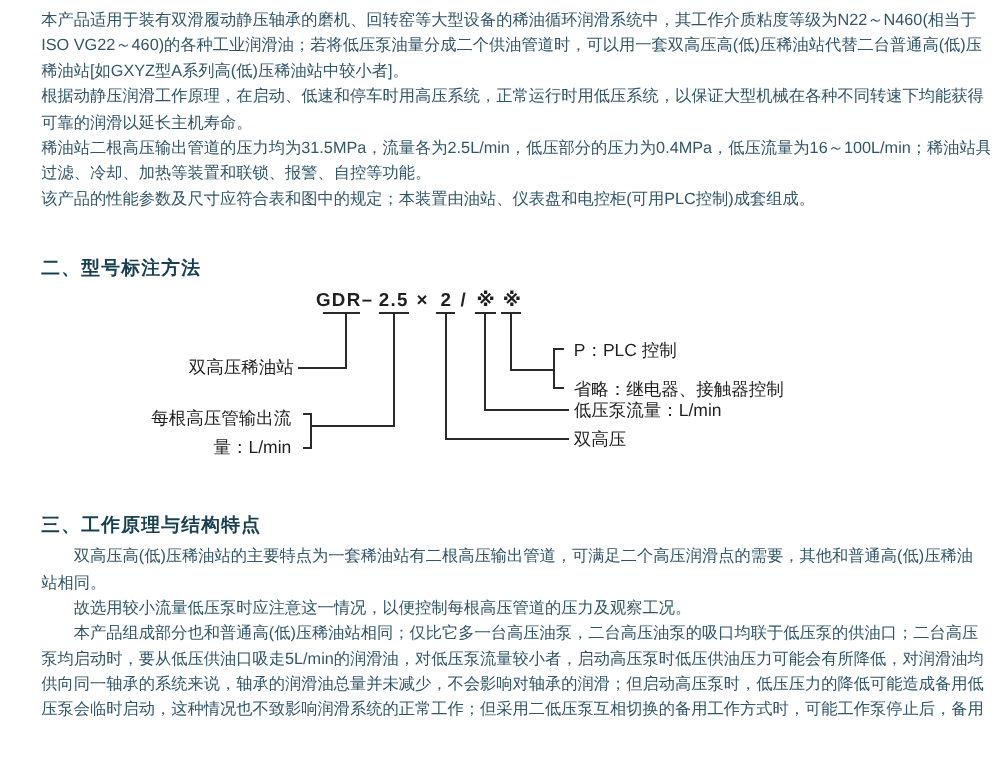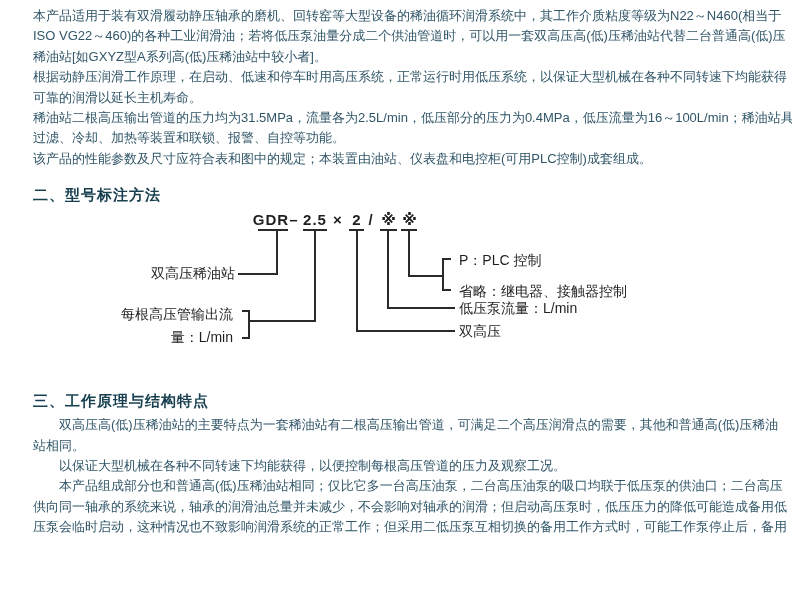--- a/index.html
+++ b/index.html
@@ -20,21 +20,21 @@
   }
   .sec-heading {
     margin: 0;
     font-size: 15px;
     font-weight: bold;
     letter-spacing: 1px;
     line-height: 20px;
     color: #173f50;
     white-space: nowrap;
   }
-  .sec-heading.h2 { margin-top: 16px; }
+  .sec-heading.h2 { margin-top: 36px; }
   .sec-heading.h3 { margin-top: 20px; }
   .body-lines { margin: 0; }
   .body-lines.first { margin-top: 0; }
   .body-lines.third { margin-top: 4px; }
   .text-line {
     font-size: 13px;
     line-height: 20.4px;
     height: 20.4px;
     color: #315668;
     white-space: nowrap;
@@ -115,19 +115,20 @@
     <text x="459" y="60">P：PLC 控制</text>
     <text x="459" y="91">省略：继电器、接触器控制</text>
     <text x="459" y="108">低压泵流量：L/min</text>
     <text x="459" y="131">双高压</text>
   </svg>
 
   <h2 class="sec-heading h3">三、工作原理与结构特点</h2>
   <div class="body-lines third">
     <div class="text-line indent">双高压高(低)压稀油站的主要特点为一套稀油站有二根高压输出管道，可满足二个高压润滑点的需要，其他和普通高(低)压稀油</div>
     <div class="text-line">站相同。</div>
-    <div class="text-line indent">以保证大型机械在各种不同转速下均能获得，以便控制每根高压管道的压力及观察工况。</div>
+    <div class="text-line indent">故选用较小流量低压泵时应注意这一情况，以便控制每根高压管道的压力及观察工况。</div>
     <div class="text-line indent">本产品组成部分也和普通高(低)压稀油站相同；仅比它多一台高压油泵，二台高压油泵的吸口均联于低压泵的供油口；二台高压</div>
+    <div class="text-line">泵均启动时，要从低压供油口吸走5L/min的润滑油，对低压泵流量较小者，启动高压泵时低压供油压力可能会有所降低，对润滑油均</div>
     <div class="text-line">供向同一轴承的系统来说，轴承的润滑油总量并未减少，不会影响对轴承的润滑；但启动高压泵时，低压压力的降低可能造成备用低</div>
     <div class="text-line">压泵会临时启动，这种情况也不致影响润滑系统的正常工作；但采用二低压泵互相切换的备用工作方式时，可能工作泵停止后，备用</div>
   </div>
 
 </div>
 
 </body></html>

